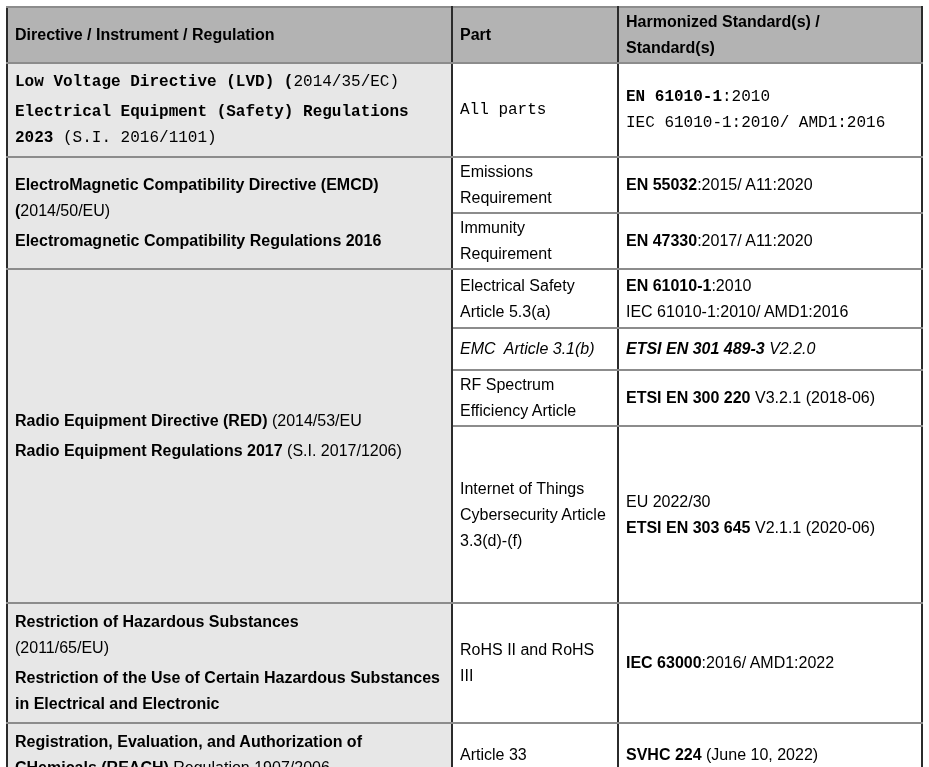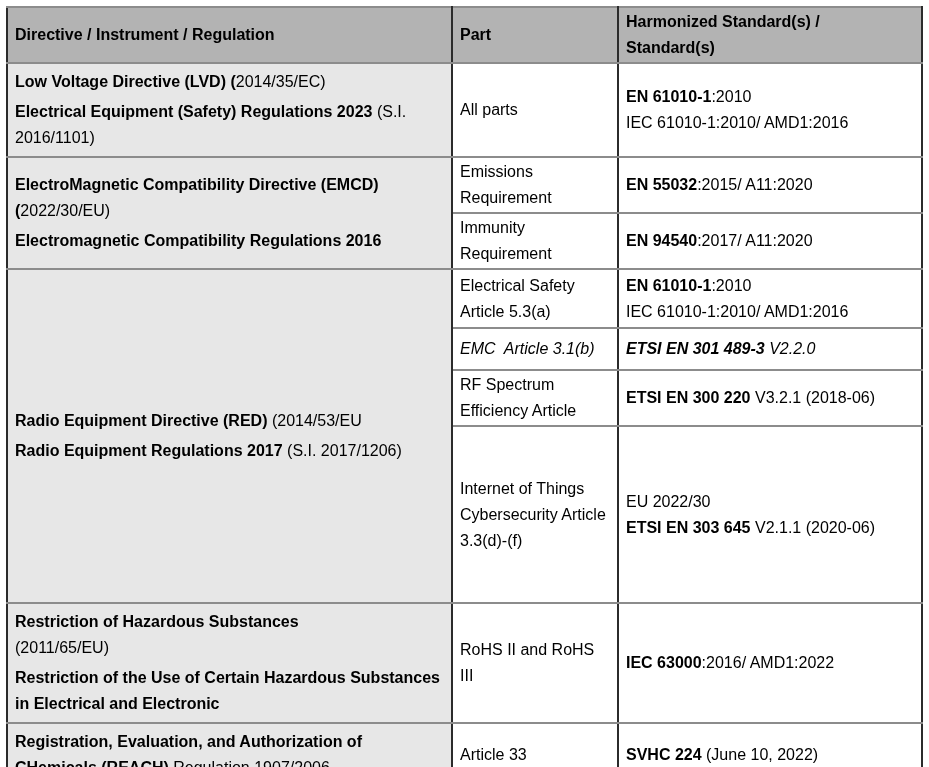--- a/index.html
+++ b/index.html
@@ -43,21 +43,21 @@
     background:var(--header-bg);
     font-weight:bold;
     white-space:pre-wrap;
   }
   td.dir{background:var(--directive-bg);}
   td.dir p{margin:4px 0;white-space:pre-wrap;}
   td.part,td.std{background:var(--body-bg);white-space:pre-wrap;}
   b{font-weight:bold;}
   
   tr.r-header{height:52px;padding-left:21px;}
-  tr.r-lvd{height:88px;}
+  tr.r-lvd{height:88px;font-family:Liberation Mono, monospace;}
   tr.r-emissions{height:50px;}
   tr.r-immunity{height:51px;padding-left:22px;}
   tr.r-elec-safety{height:59px;}
   tr.r-emc{height:42px;font-style:italic;}
   tr.r-rf{height:55px;}
   tr.r-iot{height:177px;}
   tr.r-rohs{height:110px;}
   tr.r-reach{height:51px;}
 </style>
 </head>
@@ -83,30 +83,30 @@
         <p><b>Low Voltage Directive (LVD) (</b><span>2014/35/EC)</span></p>
         <p><b>Electrical Equipment (Safety) Regulations 2023</b><span> (S.I. 2016/1101)</span></p>
       </td>
       <td class="part">All parts</td>
       <td class="std"><b>EN 61010-1</b><span>:2010
 IEC 61010-1:2010/ AMD1:2016</span></td>
     </tr>
 
     <tr class="r-emissions">
       <td class="dir" rowspan="2">
-        <p><b>ElectroMagnetic Compatibility Directive (EMCD) (</b><span>2022/30/EU)</span></p>
+        <p><b>ElectroMagnetic Compatibility Directive (EMCD) (</b><span>2014/50/EU)</span></p>
         <p><b>Electromagnetic Compatibility Regulations 2016</b></p>
       </td>
       <td class="part">Emissions Requirement</td>
       <td class="std"><b>EN 55032</b><span>:2015/ A11:2020</span></td>
     </tr>
 
     <tr class="r-immunity">
       <td class="part">Immunity Requirement</td>
-      <td class="std"><b>EN 94540</b><span>:2017/ A11:2020</span></td>
+      <td class="std"><b>EN 47330</b><span>:2017/ A11:2020</span></td>
     </tr>
 
     <tr class="r-elec-safety">
       <td class="dir" rowspan="4">
         <p><b>Radio Equipment Directive (RED)</b><span> (2014/53/EU</span></p>
         <p><b>Radio Equipment Regulations 2017</b><span> (S.I. 2017/1206)</span></p>
       </td>
       <td class="part">Electrical Safety Article 5.3(a)</td>
       <td class="std"><b>EN 61010-1</b><span>:2010
 IEC 61010-1:2010/ AMD1:2016</span></td>

